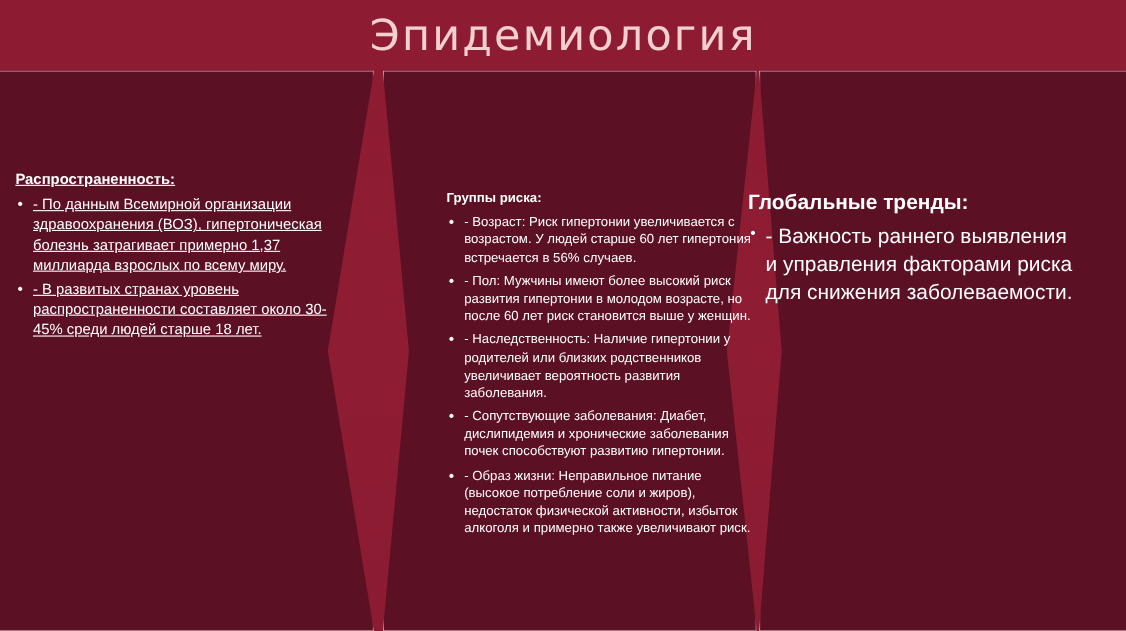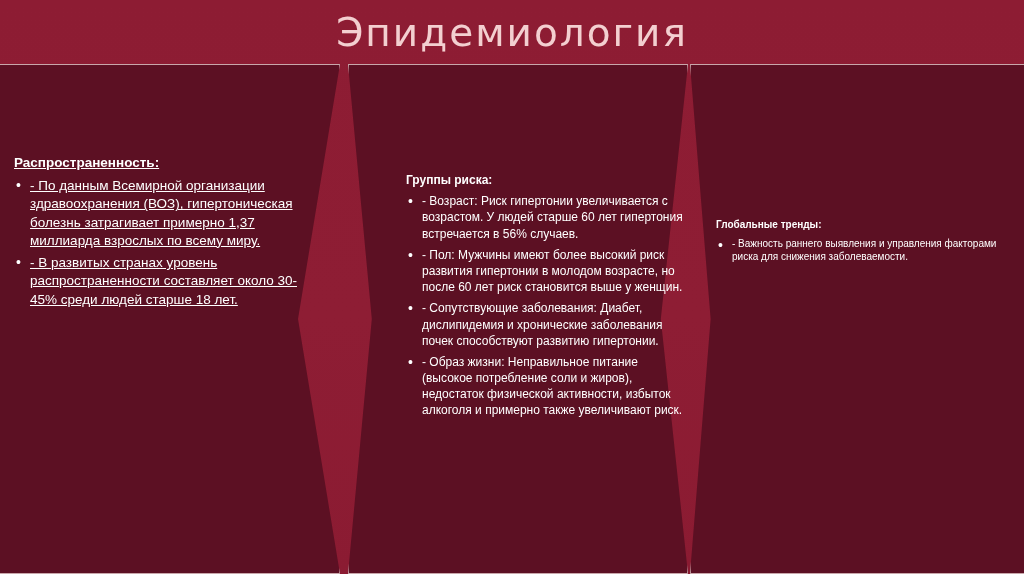--- a/index.html
+++ b/index.html
@@ -63,21 +63,21 @@
   }
 
   .content {
     position: absolute;
     color: #ffffff;
     font-size: 13.5px;
     line-height: 1.35;
   }
   .content-1 { top: 154px; left: 14px;  width: 300px; text-decoration: underline; }
   .content-2 { top: 172px; left: 362px; width: 282px; font-size: 12px; margin-left: 44px; }
-  .content-3 { top: 172px; left: 716px; width: 300px; font-size: 10px; margin-top: 46px; }
+  .content-3 { top: 172px; left: 680px; width: 300px; font-size: 19px; }
 
   .head {
     font-weight: bold;
     margin-bottom: 5px;
     display: block;
   }
   ul {
     list-style: none;
     margin: 0;
     padding: 0;
@@ -115,20 +115,21 @@
       <li>- По данным Всемирной организации здравоохранения (ВОЗ), гипертоническая болезнь затрагивает примерно 1,37 миллиарда взрослых по всему миру.</li>
       <li> - В развитых странах уровень распространенности составляет около 30-45% среди людей старше 18 лет.</li>
     </ul>
   </div>
 
   <div class="content content-2">
     <span class="head">Группы риска:</span>
     <ul>
       <li>- Возраст: Риск гипертонии увеличивается с возрастом. У людей старше 60 лет гипертония встречается в 56% случаев.</li>
       <li> - Пол: Мужчины имеют более высокий риск развития гипертонии в молодом возрасте, но после 60 лет риск становится выше у женщин.</li>
+      <li> - Наследственность: Наличие гипертонии у родителей или близких родственников увеличивает вероятность развития заболевания.</li>
       <li> - Сопутствующие заболевания: Диабет, дислипидемия и хронические заболевания почек способствуют развитию гипертонии.</li>
       <li> - Образ жизни: Неправильное питание (высокое потребление соли и жиров), недостаток физической активности, избыток алкоголя и примерно также увеличивают риск.</li>
     </ul>
   </div>
 
   <div class="content content-3">
     <span class="head">Глобальные тренды:</span>
     <ul>
       <li> - Важность раннего выявления и управления факторами риска для снижения заболеваемости.</li>
     </ul>

